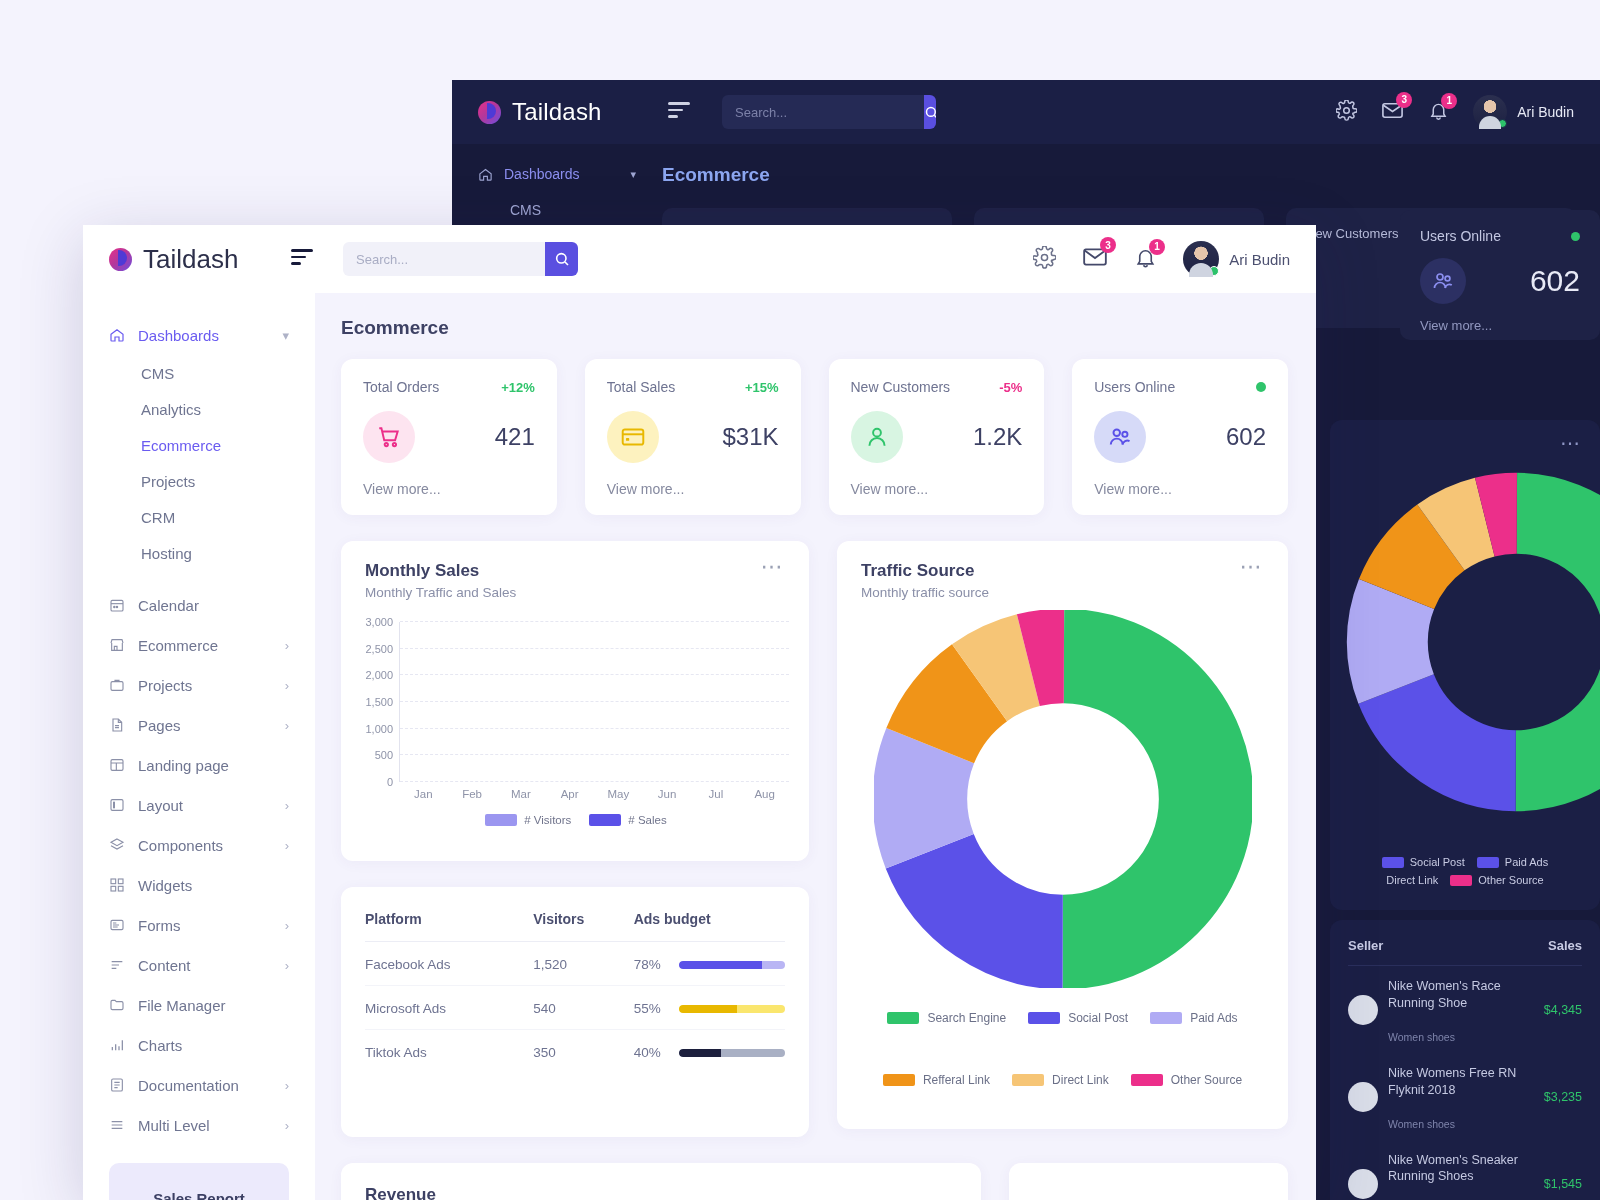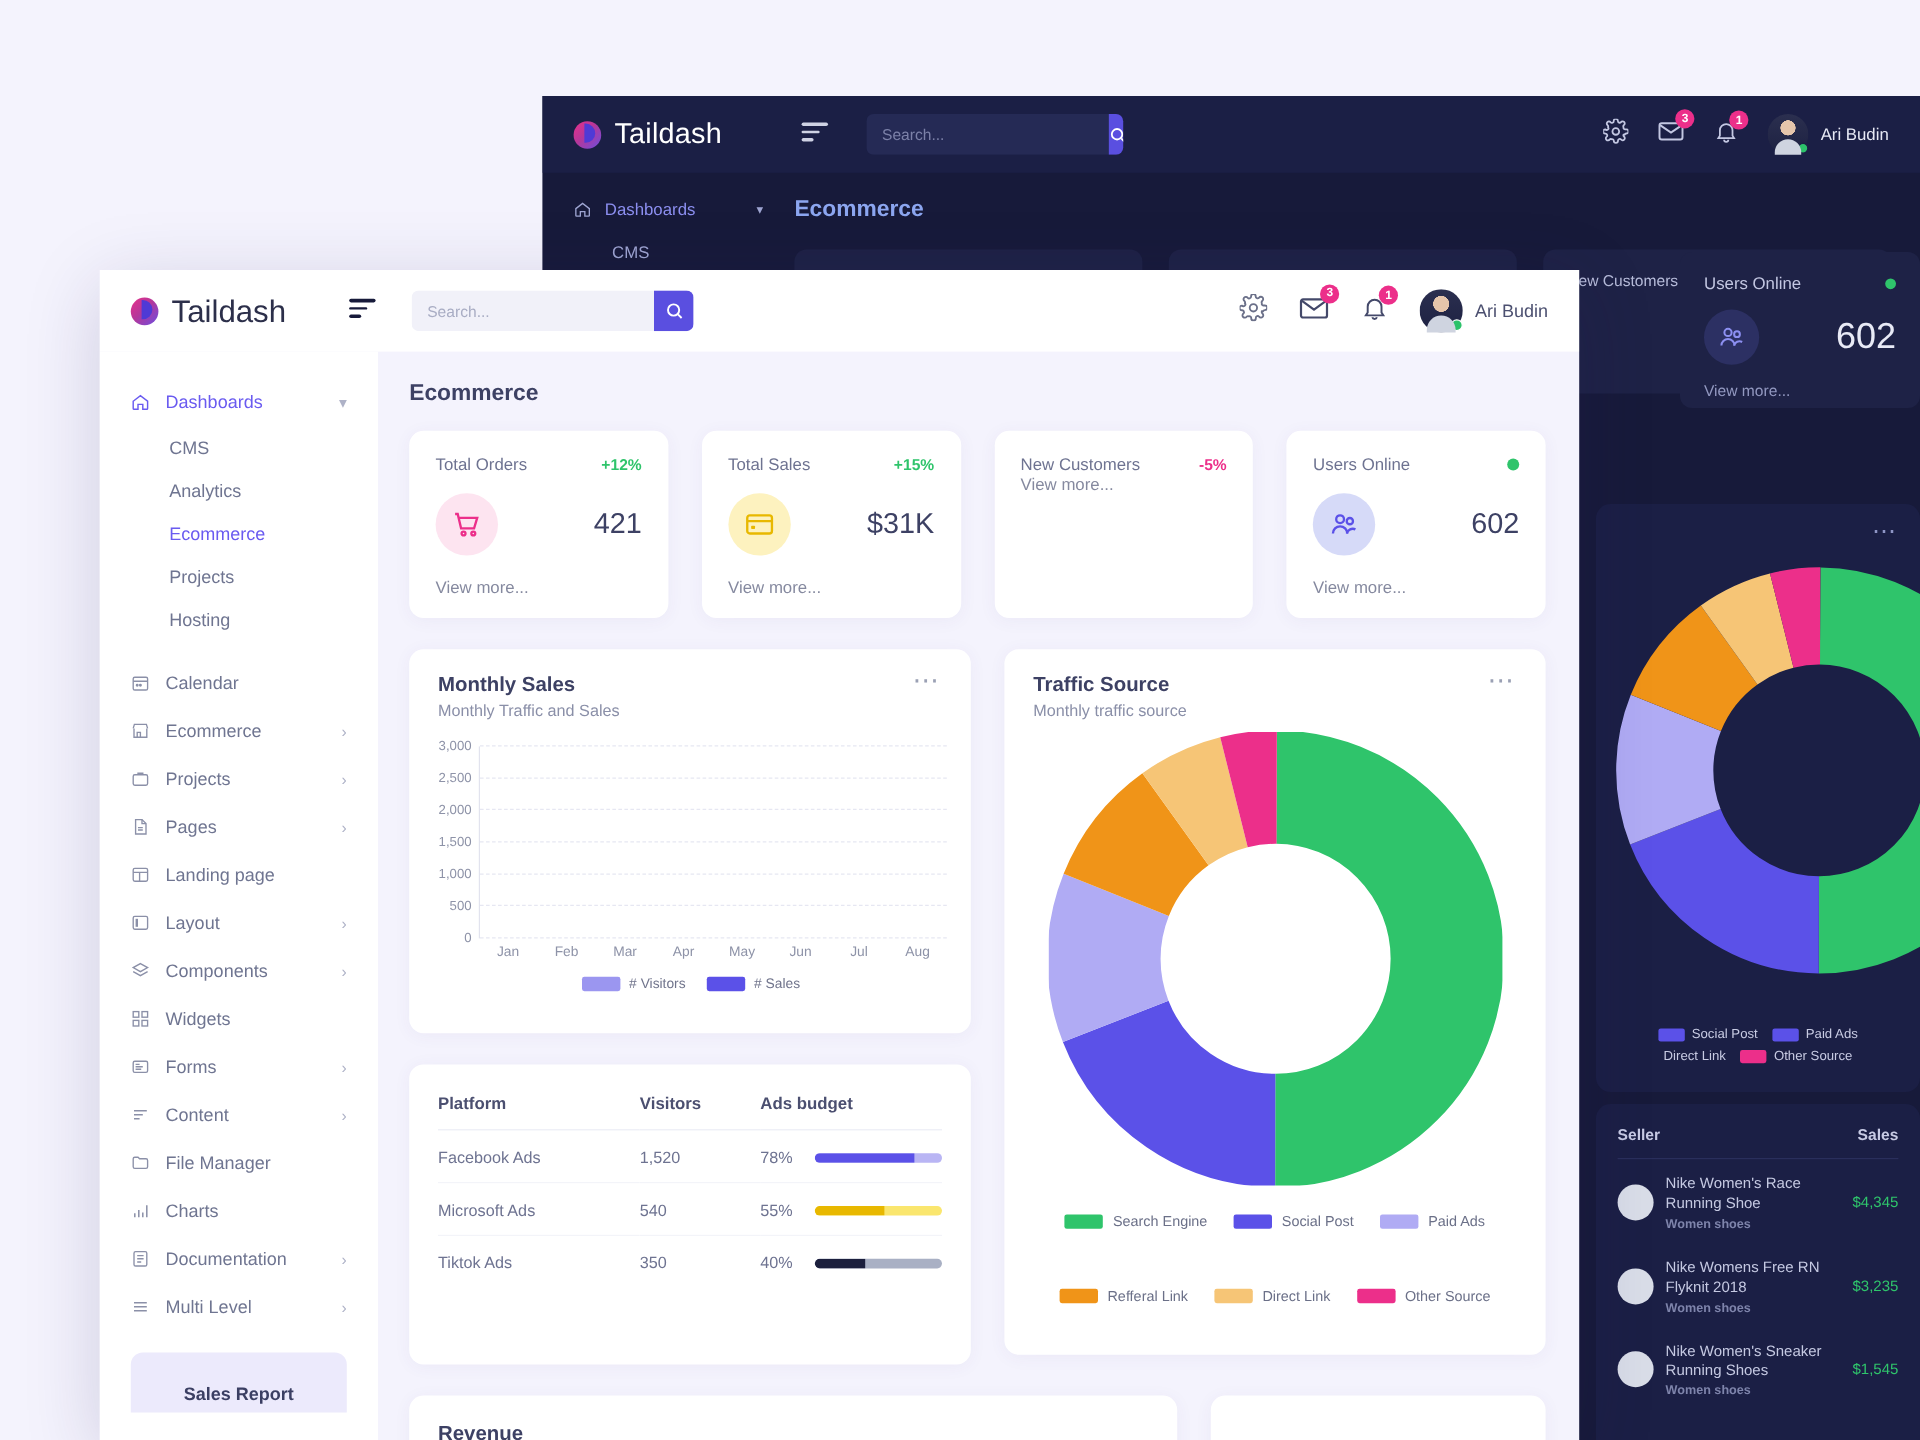--- a/index.html
+++ b/index.html
@@ -124,21 +124,21 @@
 
   .dk-seller-card {
     position: absolute; right: 0; bottom: 0; width: 270px; height: 280px;
     background: #1b1f45; border-radius: 12px 12px 0 0; padding: 18px;
   }
   .dk-th { display: flex; justify-content: space-between; color: #c7cae4; font-size: 13px; font-weight: bold;
     padding-bottom: 12px; border-bottom: 1px solid #2a2f5c; }
   .dk-seller-row { display: flex; align-items: center; gap: 10px; padding: 12px 0 10px; }
   .dk-sv-av { width: 30px; height: 30px; border-radius: 50%; background: #d9dde8; flex: 0 0 30px; }
   .dk-sv-name { color: #c5c9e2; font-size: 12.5px; line-height: 1.35; }
-  .dk-sv-sub { color: #7e84ab; font-size: 10.5px; margin-top: 2px; font-weight: bold; }
+  .dk-sv-sub { color: #7e84ab; font-size: 10.5px; margin-top: 19px; }
   .dk-sv-sales { margin-left: auto; color: #2fc46b; font-size: 12.5px; }
 
   
   .light-window {
     position: absolute;
     left: 83px; top: 225px;
     width: 1233px; height: 975px;
     background: #f4f3fd;
     box-shadow: 0 14px 60px rgba(40,30,90,.18);
     overflow: hidden;
@@ -503,20 +503,21 @@
         <svg width="16" height="16" viewBox="0 0 24 24" fill="none" stroke="#6a5bf0" stroke-width="1.8">
             <path d="M3 11l9-7 9 7v9a1 1 0 01-1 1h-5v-6H9v6H4a1 1 0 01-1-1z"></path>
           </svg>
         <span>Dashboards</span>
         <span class="chev">▾</span>
       </div>
       <div class="nav-sub">CMS</div>
       <div class="nav-sub">Analytics</div>
       <div class="nav-sub active">Ecommerce</div>
       <div class="nav-sub">Projects</div>
+      <div class="nav-sub">CRM</div>
       <div class="nav-sub">Hosting</div>
       <div class="nav-gap"></div>
 
       <div class="nav-item">
         <svg width="16" height="16" viewBox="0 0 24 24" fill="none" stroke="#8b90a8" stroke-width="1.7">
             <rect x="3" y="5" width="18" height="16" rx="2"></rect>
             <path d="M3 10h18"></path>
             <circle cx="8" cy="15" r="1" fill="#8b90a8"></circle>
             <circle cx="12" cy="15" r="1" fill="#8b90a8"></circle>
           </svg>
@@ -662,20 +663,29 @@
             </span>
             <span class="stat-val">$31K</span>
           </div>
           <div class="stat-more">View more...</div>
         </div>
 
         <div class="stat-card">
           <div class="stat-top">
             <span class="stat-label">New Customers</span>
             <span class="stat-delta down">-5%</span>
+          </div>
+          <div class="stat-mid">
+            <span class="stat-ic" style="background:#d8f5e2">
+              <svg width="26" height="26" viewBox="0 0 24 24" fill="none" stroke="#2fc46b" stroke-width="1.8">
+                  <circle cx="12" cy="8" r="3.6"></circle>
+                  <path d="M5 20a7 7 0 0114 0"></path>
+                </svg>
+            </span>
+            <span class="stat-val">1.2K</span>
           </div>
           <div class="stat-more">View more...</div>
         </div>
 
         <div class="stat-card">
           <div class="stat-top">
             <span class="stat-label">Users Online</span>
             <span class="live-dot"></span>
           </div>
           <div class="stat-mid">

